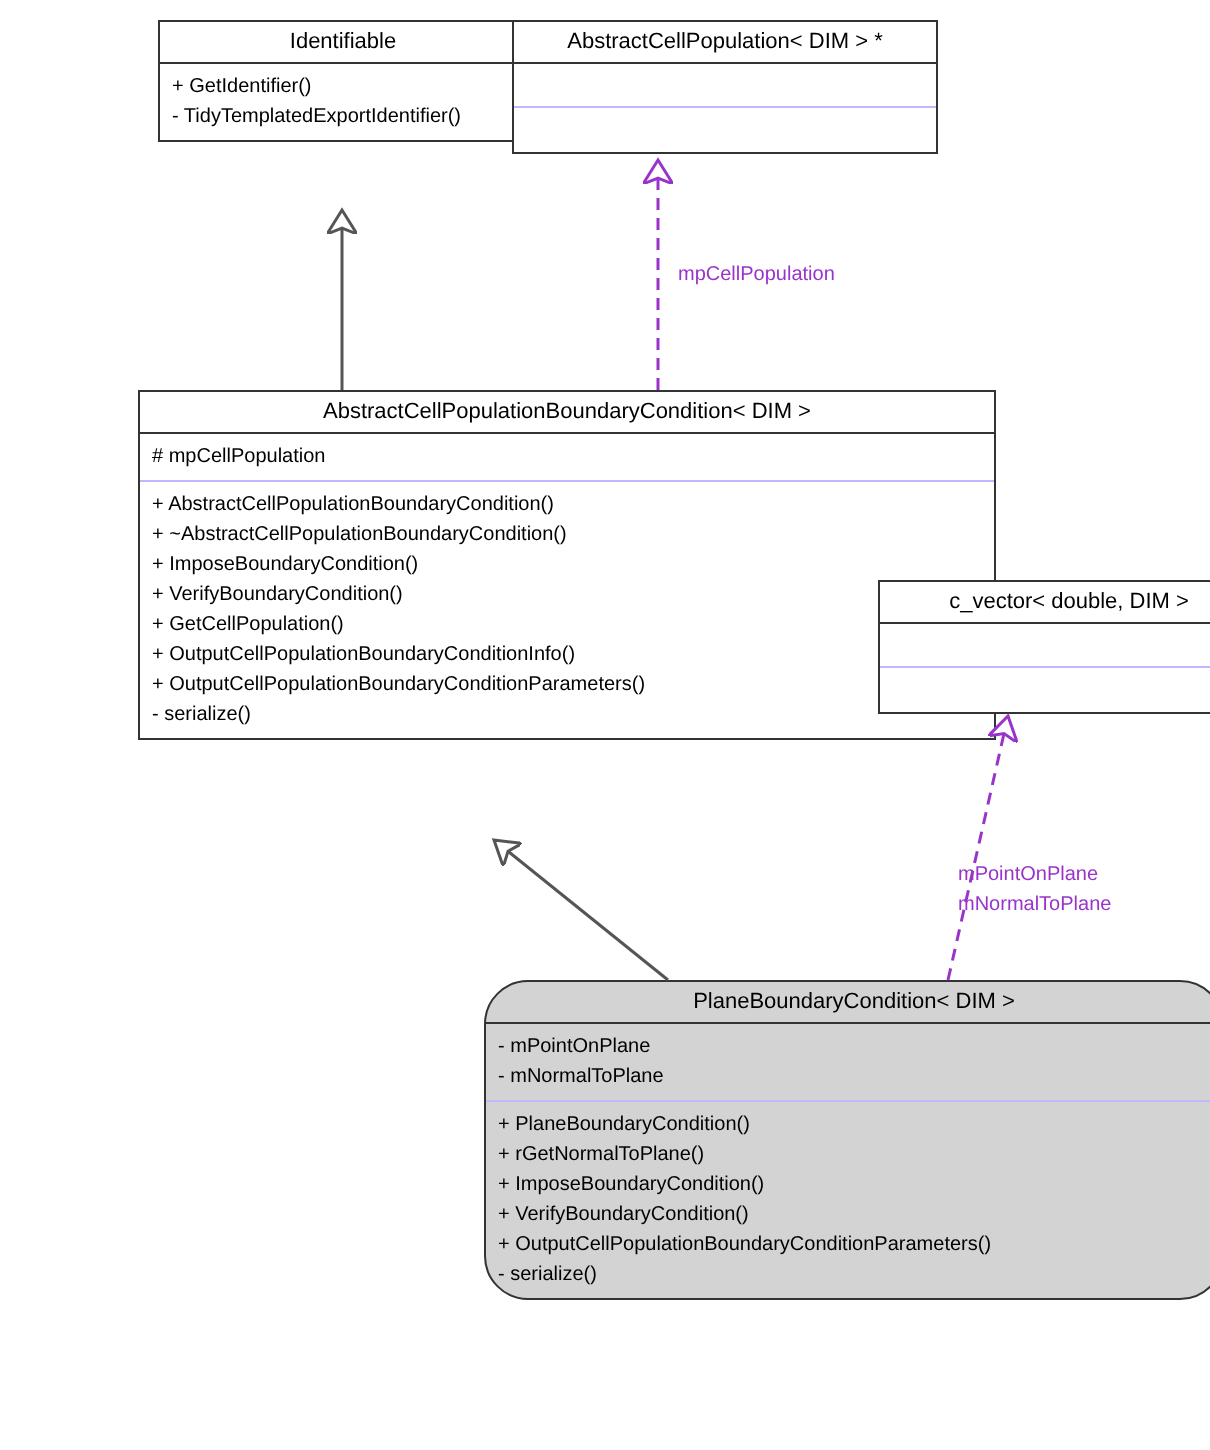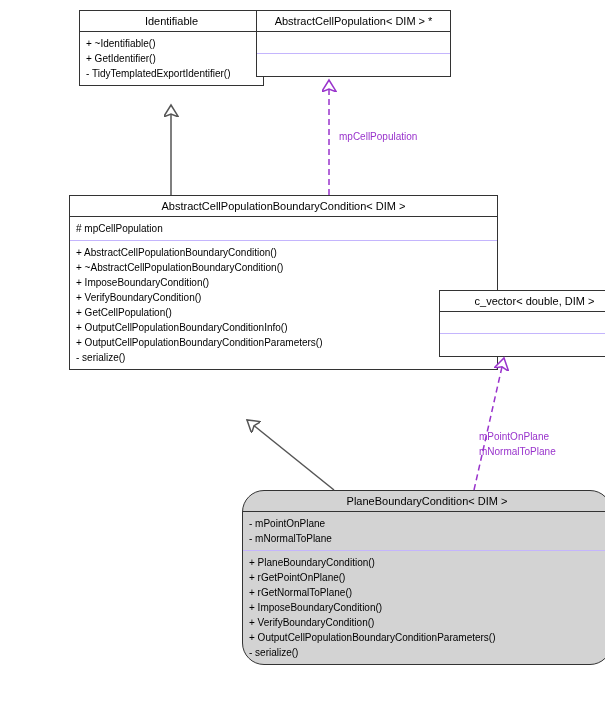--- a/index.html
+++ b/index.html
@@ -60,27 +60,26 @@
     }
   </style>
 </head>
 <body>
 
 <div class="diagram-container">
 
   <div class="uml-box" style="left: 55px; top: 10px; width: 185px;">
     <div class="uml-box-title">Identifiable</div>
     <div class="uml-box-section">
-      <div>+ ~Identifiable()</div>
       <div>+ GetIdentifier()</div>
       <div>- TidyTemplatedExportIdentifier()</div>
     </div>
   </div>
 
-  <div class="uml-box" style="left: 232px; top: 10px; width: 195px;">
+  <div class="uml-box" style="left: 232px; top: 10px; width: 213px;">
     <div class="uml-box-title">AbstractCellPopulation&lt; DIM &gt; *</div>
     <div class="uml-box-section" style="height: 22px;"></div>
     <div class="uml-box-section" style="height: 22px;"></div>
   </div>
 
   <div class="uml-box" style="left: 45px; top: 195px; width: 429px;">
     <div class="uml-box-title">AbstractCellPopulationBoundaryCondition&lt; DIM &gt;</div>
     <div class="uml-box-section"># mpCellPopulation</div>
     <div class="uml-box-section">
       <div>+ AbstractCellPopulationBoundaryCondition()</div>
@@ -101,21 +100,20 @@
   </div>
 
   <div class="uml-box shaded" style="left: 218px; top: 490px; width: 370px;">
     <div class="uml-box-title">PlaneBoundaryCondition&lt; DIM &gt;</div>
     <div class="uml-box-section">
       <div>- mPointOnPlane</div>
       <div>- mNormalToPlane</div>
     </div>
     <div class="uml-box-section">
       <div>+ PlaneBoundaryCondition()</div>
-      <div>+ rGetPointOnPlane()</div>
       <div>+ rGetNormalToPlane()</div>
       <div>+ ImposeBoundaryCondition()</div>
       <div>+ VerifyBoundaryCondition()</div>
       <div>+ OutputCellPopulationBoundaryConditionParameters()</div>
       <div>- serialize()</div>
     </div>
   </div>
 
   <svg class="arrows-svg">
     <defs>

